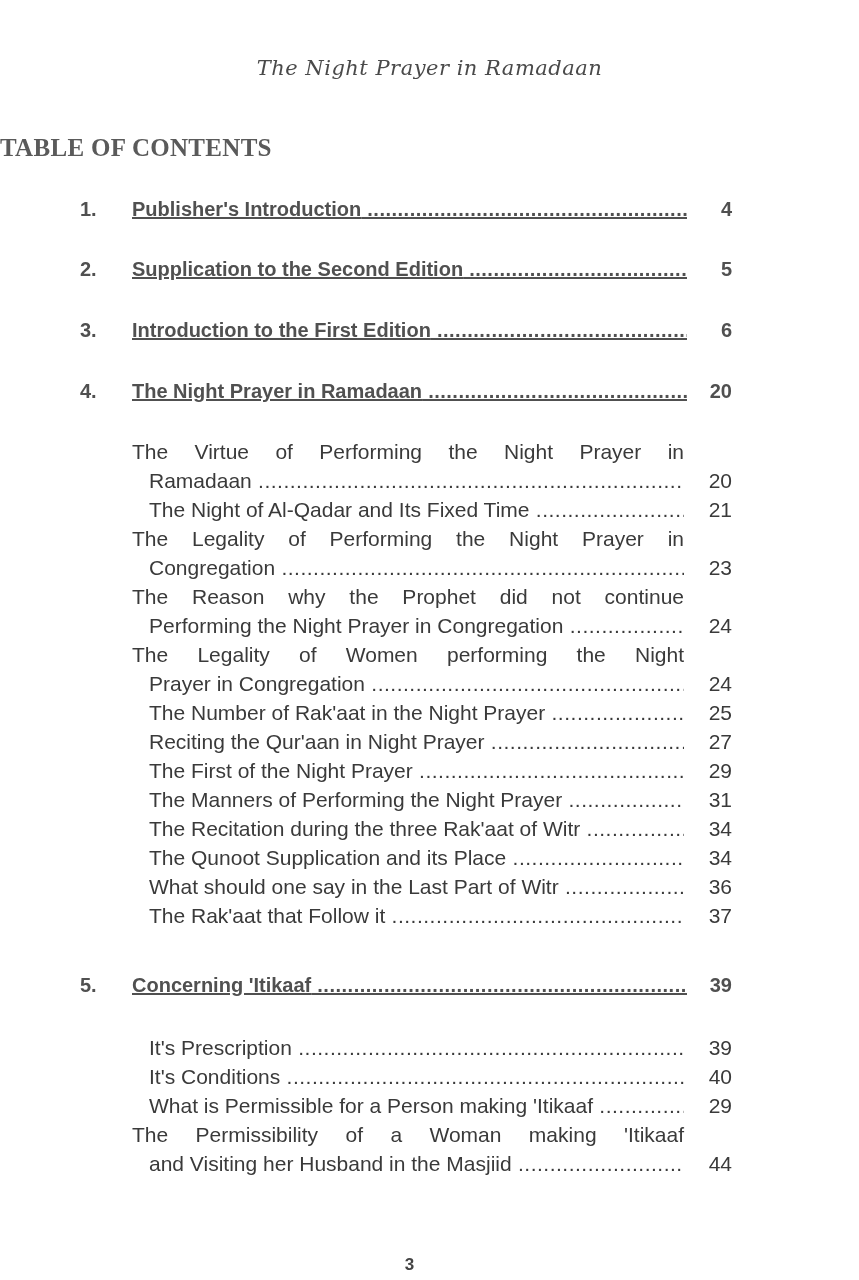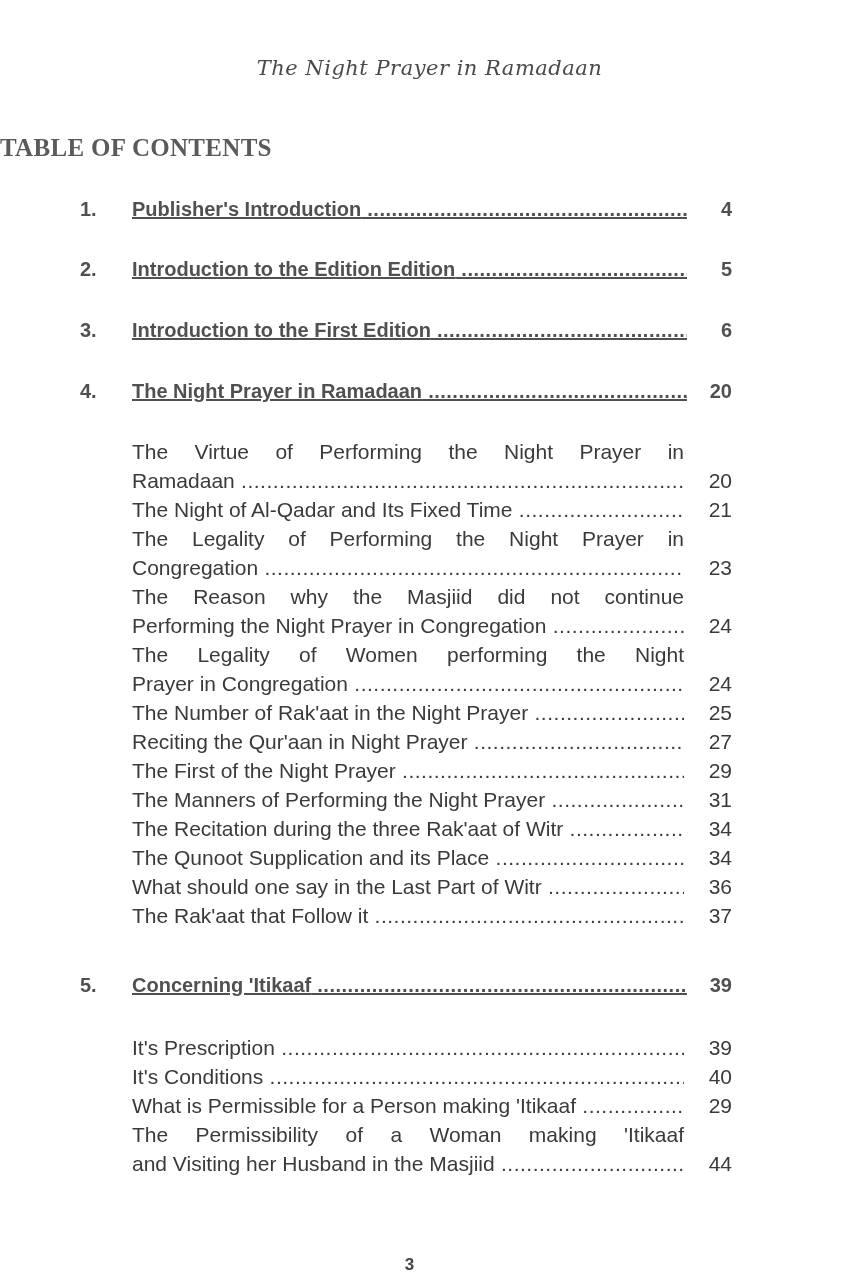--- a/index.html
+++ b/index.html
@@ -22,21 +22,21 @@
     font-weight: bold; font-size: 20px; color: #505050; height: 30px; line-height: 30px;
   }
   .main .num { position: absolute; left: 80px; }
   .main .title { position: absolute; left: 132px; width: 555px; white-space: nowrap; overflow: hidden; text-decoration: underline; }
   .main .page { position: absolute; left: 700px; width: 32px; text-align: right; }
   .sub {
     font-size: 21px; line-height: 29px; color: #3a3a3a;
   }
   .sub .title-wrap { position: absolute; left: 132px; width: 552px; }
   .sub .line1 { display: block; text-align: justify; text-align-last: justify; white-space: nowrap; }
-  .sub .line2, .sub .single { display: block; white-space: nowrap; overflow: hidden; }
+  .sub .line2, .sub .single { display: block; white-space: nowrap; overflow: hidden; margin-left: 17px; }
   .sub .page { position: absolute; left: 696px; width: 36px; text-align: right; }
   .dots::after {
     content: " ..........................................................................................................................";
     letter-spacing: 0.5px;
   }
   .page-number {
     position: absolute; top: 1255px; left: 0; width: 819px; text-align: center;
     font-family: "Liberation Sans", sans-serif; font-weight: bold; font-size: 17px; color: #444;
   }
 </style>
@@ -47,21 +47,21 @@
 <div class="toc-title">TABLE OF CONTENTS</div>
 
 <div class="entry main" style="top:194px">
   <span class="num">1.</span>
   <span class="title dots">Publisher's Introduction</span>
   <span class="page">4</span>
 </div>
 
 <div class="entry main" style="top:254px">
   <span class="num">2.</span>
-  <span class="title dots">Introduction to the Edition Edition</span>
+  <span class="title dots">Supplication to the Second Edition</span>
   <span class="page">5</span>
 </div>
 
 <div class="entry main" style="top:315px">
   <span class="num">3.</span>
   <span class="title dots">Introduction to the First Edition</span>
   <span class="page">6</span>
 </div>
 
 <div class="entry main" style="top:376px">
@@ -85,21 +85,21 @@
 </div>
 <div class="entry sub" style="top:524px">
   <div class="title-wrap">
     <span class="line1">The Legality of Performing the Night Prayer in</span>
     <span class="line2 dots">Congregation</span>
   </div>
   <span class="page" style="top:29px">23</span>
 </div>
 <div class="entry sub" style="top:582px">
   <div class="title-wrap">
-    <span class="line1">The Reason why the Masjiid did not continue</span>
+    <span class="line1">The Reason why the Prophet did not continue</span>
     <span class="line2 dots">Performing the Night Prayer in Congregation</span>
   </div>
   <span class="page" style="top:29px">24</span>
 </div>
 <div class="entry sub" style="top:640px">
   <div class="title-wrap">
     <span class="line1">The Legality of Women performing the Night</span>
     <span class="line2 dots">Prayer in Congregation</span>
   </div>
   <span class="page" style="top:29px">24</span>

